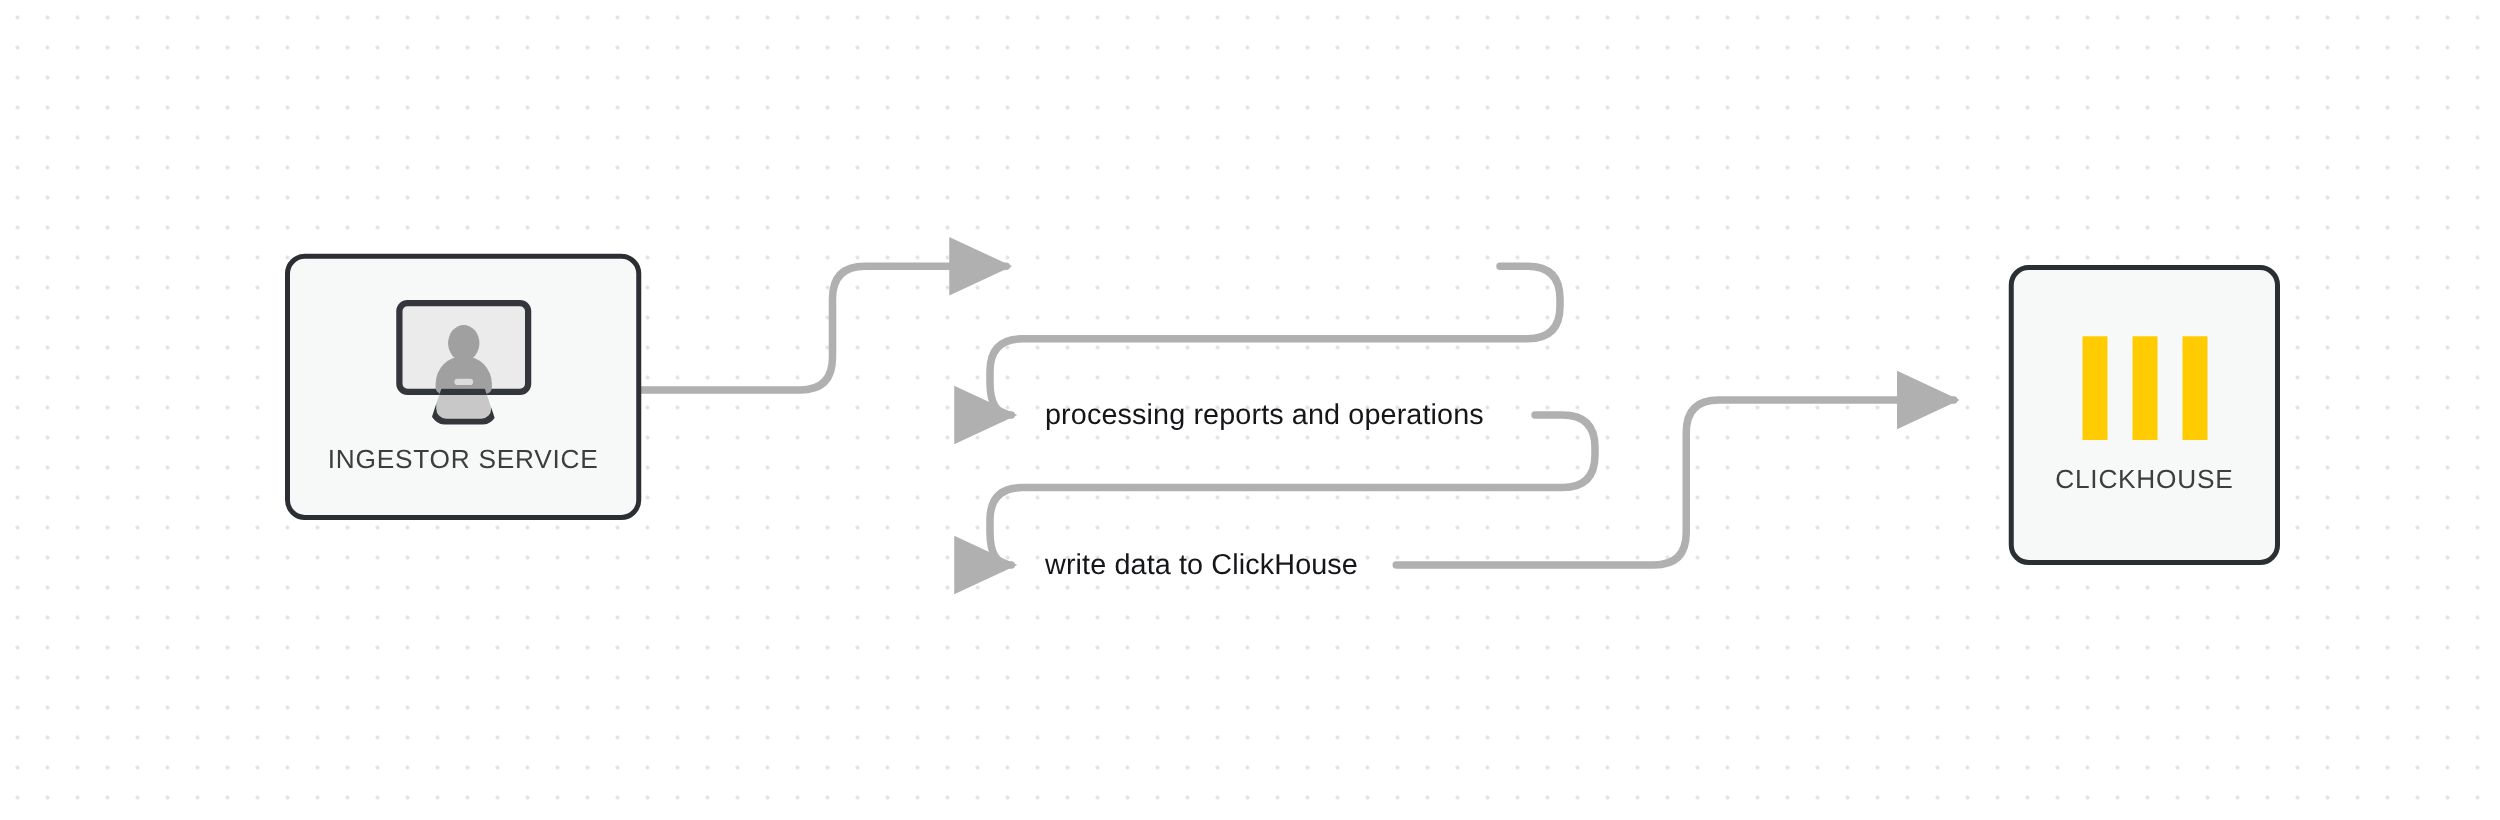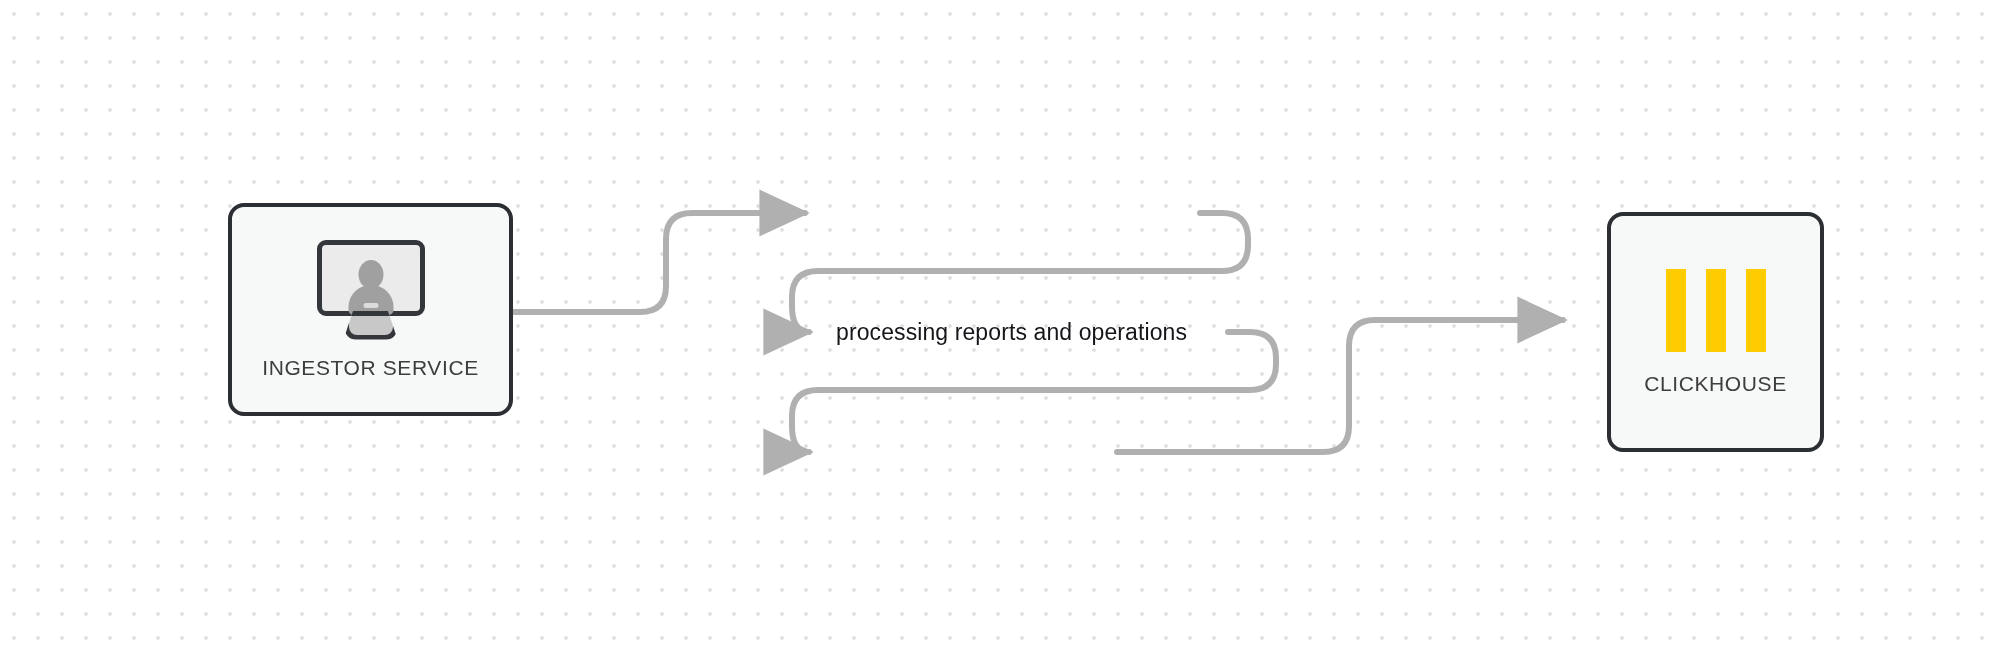--- a/index.html
+++ b/index.html
@@ -185,14 +185,15 @@
   <div class="node" id="node-clickhouse">
     <div class="ch-bars">
       <div class="ch-bar"></div>
       <div class="ch-bar"></div>
       <div class="ch-bar"></div>
     </div>
     <div class="node-label">CLICKHOUSE</div>
   </div>
 
   <div class="edge-label" id="edge-label-1">processing reports and operations</div>
+  <div class="edge-label" id="edge-label-2">write data to ClickHouse</div>
 
 </div>
 
 </body></html>

